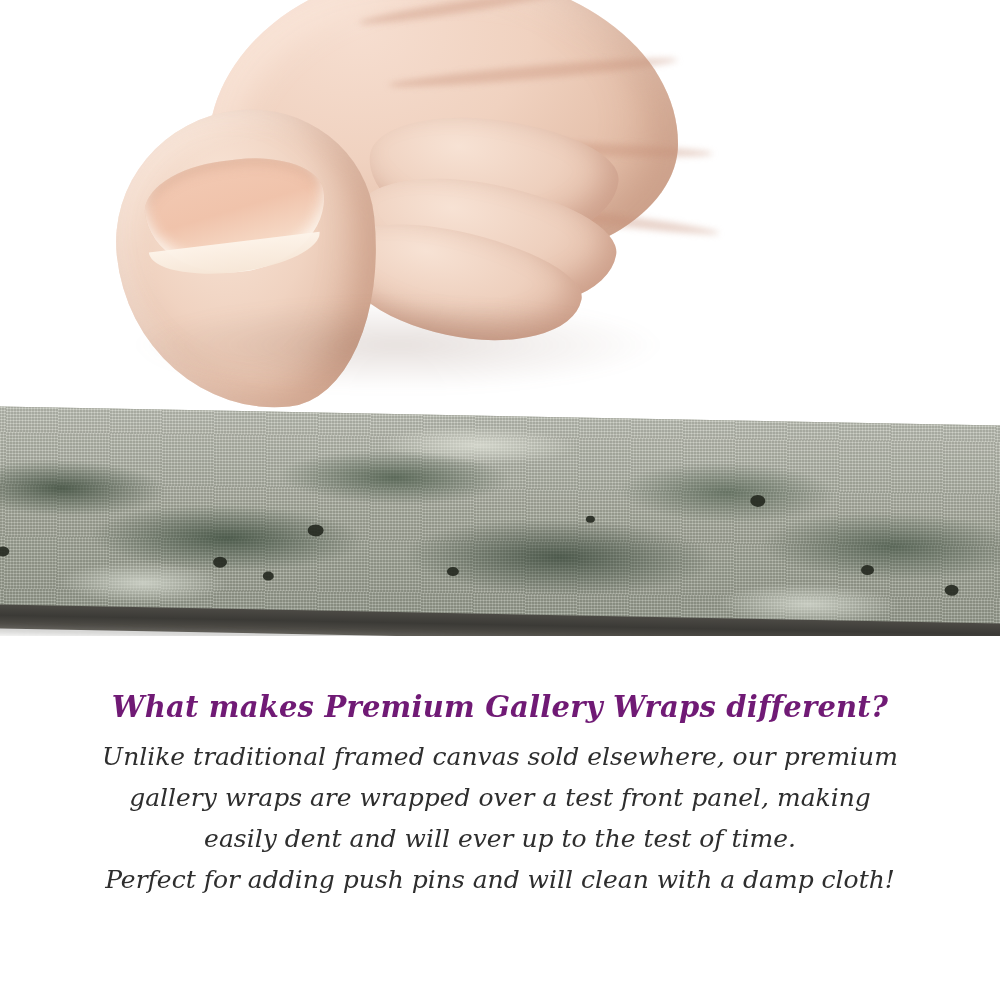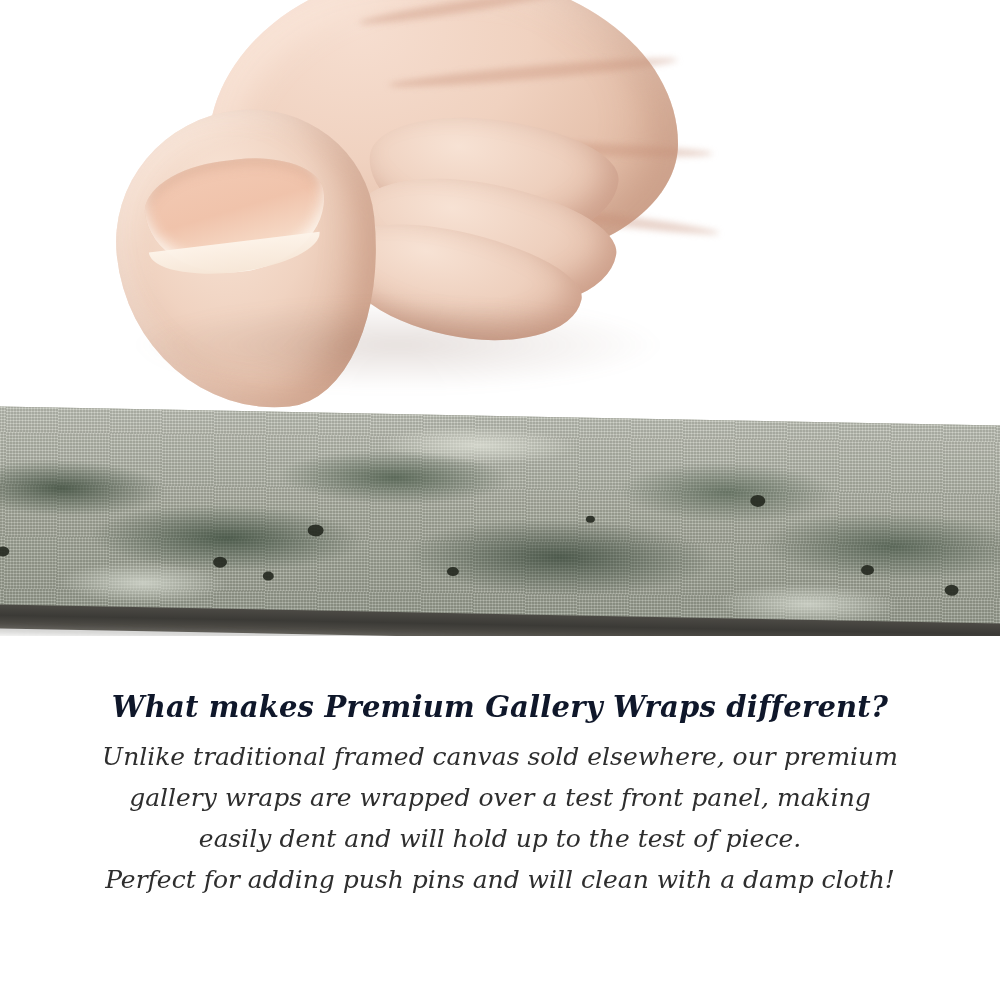--- a/index.html
+++ b/index.html
@@ -188,21 +188,21 @@
     text-align: center;
     color: #2b2b2b;
     font-family: "DejaVu Serif", serif;
     font-style: italic;
   }
   .caption-heading {
     font-size: 29px;
     font-weight: 700;
     letter-spacing: 0.2px;
     margin: 0 0 12px 0;
-    color: #0f172a;
+    color: #701a75;
   }
   .caption-line {
     font-size: 25px;
     line-height: 41px;
     color: #2e2e2e;
     margin: 0;
     padding: 0 34px;
   }
 </style>
 </head>
@@ -243,17 +243,17 @@
       <div class="wrap-edge-dark"></div>
       <div class="wrap-edge-shadow"></div>
     </div>
 
   </div>
 
   <div class="caption">
     <p class="caption-heading">What makes Premium Gallery Wraps different?</p>
     <p class="caption-line">Unlike traditional framed canvas sold elsewhere, our premium</p>
     <p class="caption-line">gallery wraps are wrapped over a test front panel, making</p>
-    <p class="caption-line">easily dent and will hold up to the test of piece.</p>
+    <p class="caption-line">easily dent and will ever up to the test of time.</p>
     <p class="caption-line">Perfect for adding push pins and will clean with a damp cloth!</p>
   </div>
 
 </div>
 
 </body></html>

